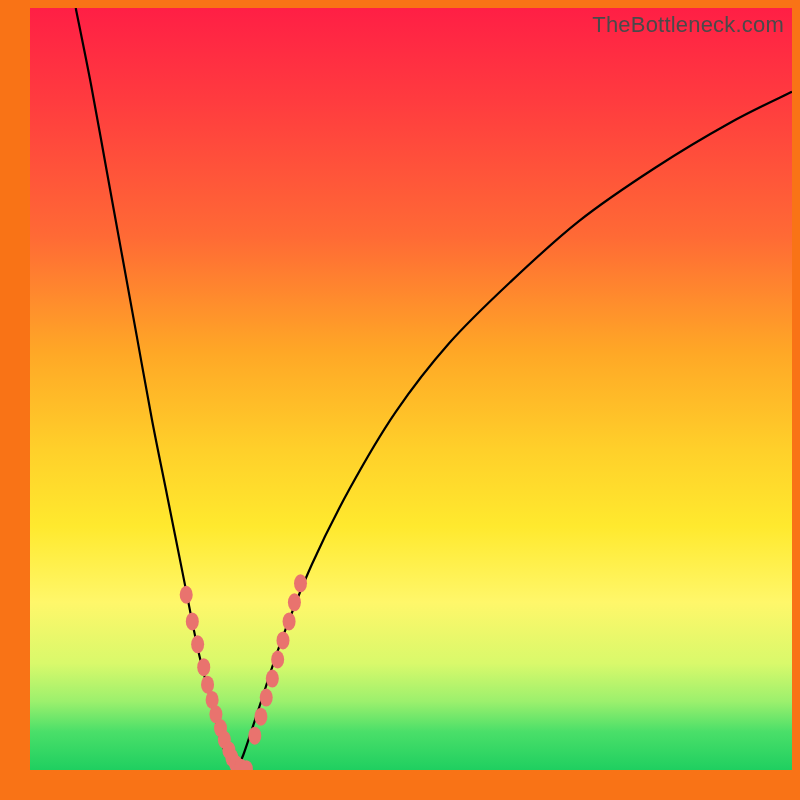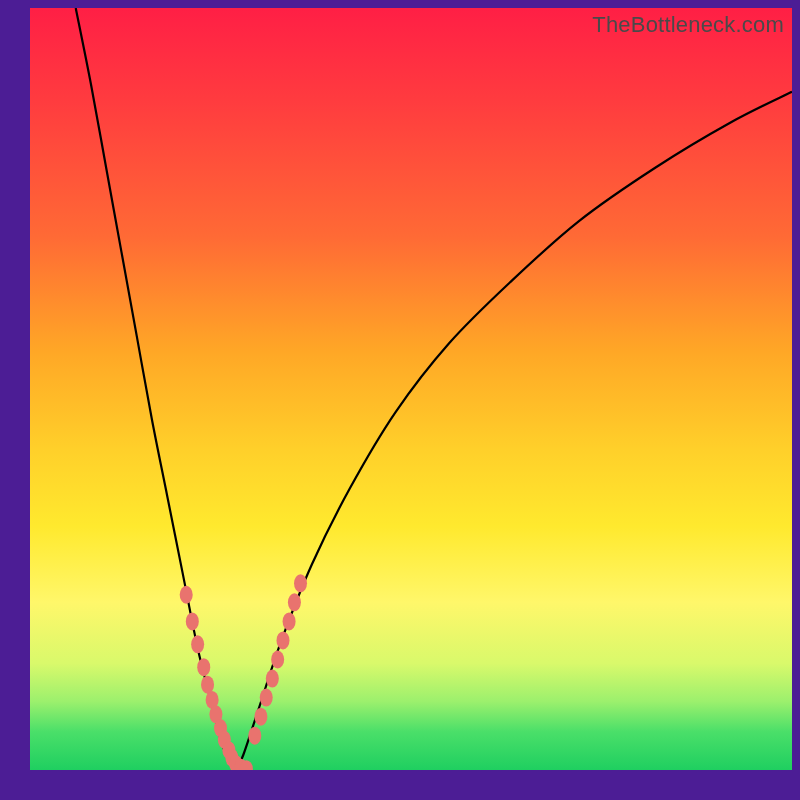--- a/index.html
+++ b/index.html
@@ -10,21 +10,21 @@
     overflow: hidden;
     background: #000;
     font-family: Arial, Helvetica, sans-serif;
   }
   .frame {
     position: absolute;
     left: 0;
     top: 0;
     width: 800px;
     height: 800px;
-    background: #4c1d95;
+    background: #f97316;
   }
   .plot {
     position: absolute;
     left: 30px;
     top: 8px;
     width: 762px;
     height: 762px;
     
     background: linear-gradient(
       to bottom,

